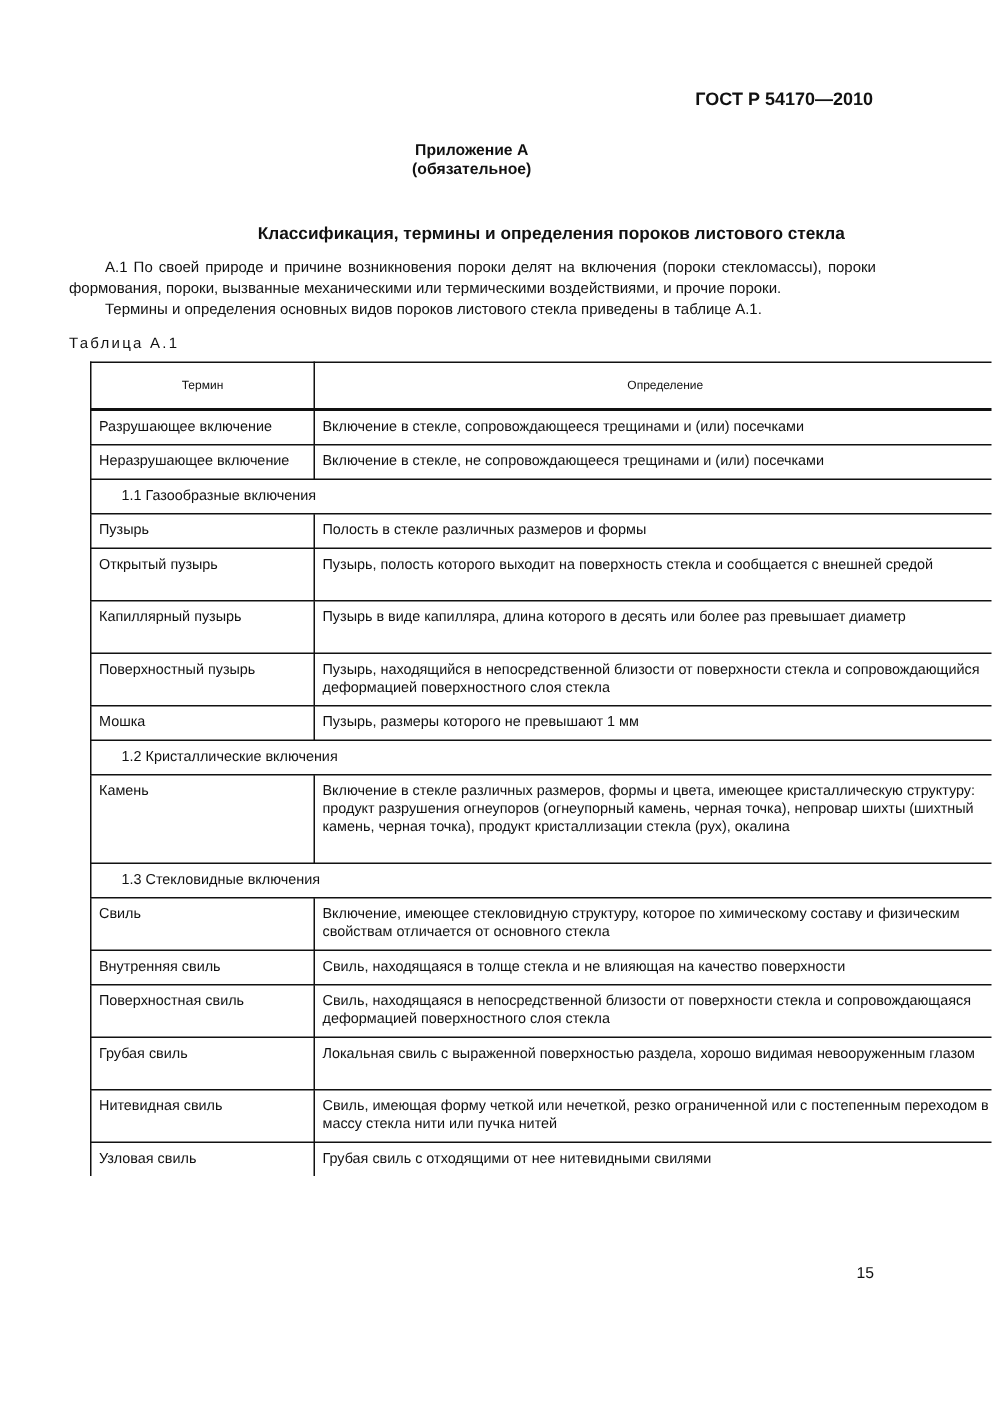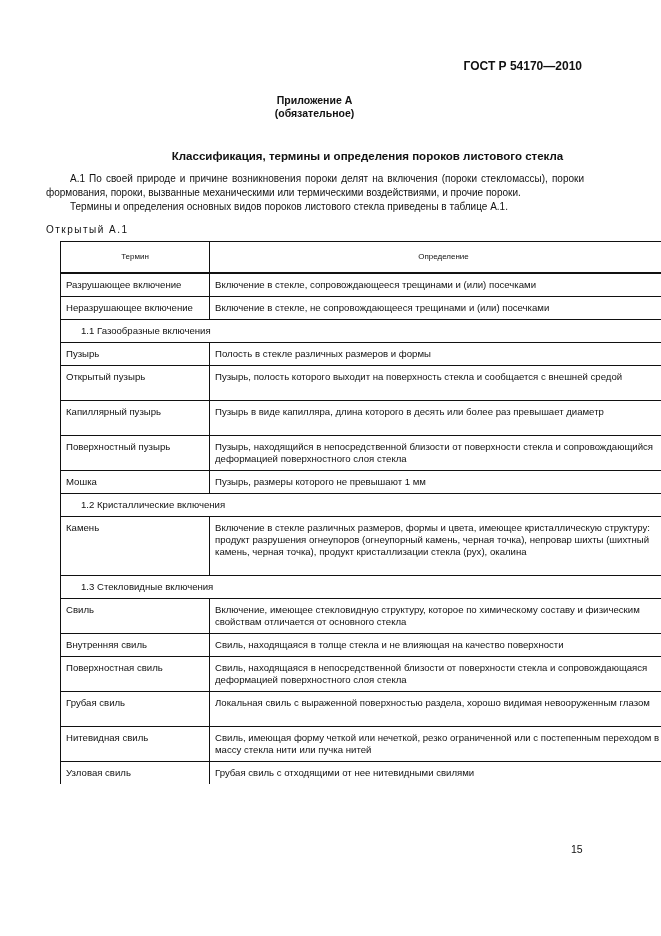--- a/index.html
+++ b/index.html
@@ -36,21 +36,21 @@
 <div class="annex">
   <div>Приложение А</div>
   <div>(обязательное)</div>
 </div>
 
 <div class="title">Классификация, термины и определения пороков листового стекла</div>
 
 <div class="para p1">А.1 По своей природе и причине возникновения пороки делят на включения (пороки стекломассы), пороки формования, пороки, вызванные механическими или термическими воздействиями, и прочие пороки.</div>
 <div class="para p2">Термины и определения основных видов пороков листового стекла приведены в таблице А.1.</div>
 
-<div class="caption">Открытый А.1</div>
+<div class="caption">Таблица А.1</div>
 
 <table>
   <colgroup>
       <col style="width:149px">
       <col>
     </colgroup>
   <thead>
     <tr>
       <th>Термин</th>
       <th>Определение</th>

